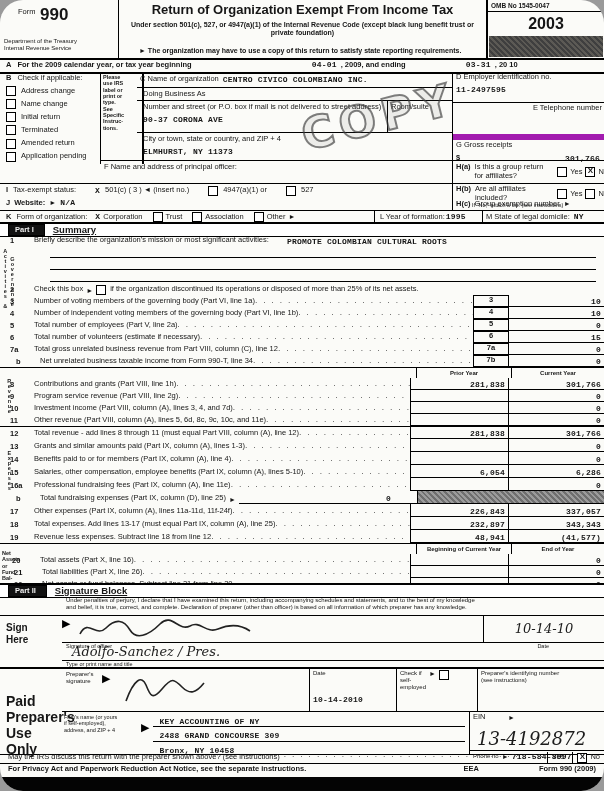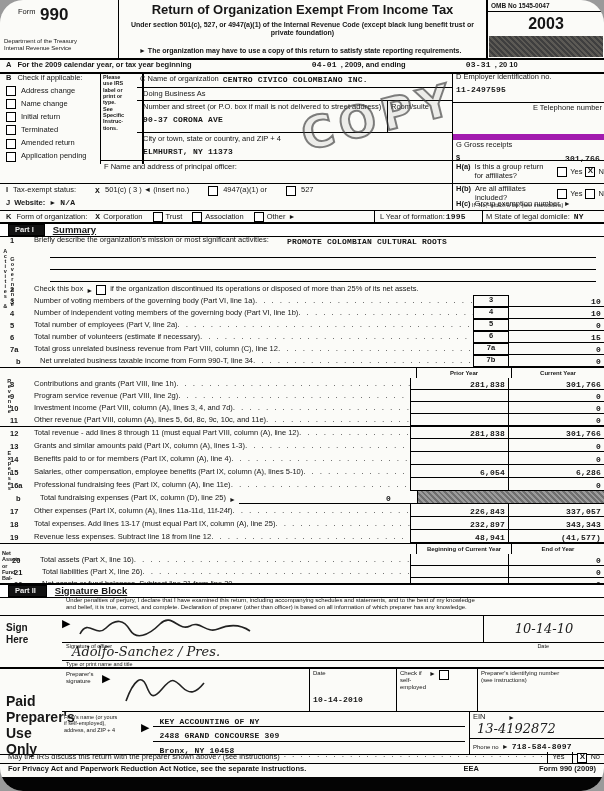--- a/index.html
+++ b/index.html
@@ -600,21 +600,21 @@
         <span class="tri" style="margin-top:10px">▶</span>
         <div class="pfirm">
           <div class="fl mono">KEY ACCOUNTING OF NY</div>
           <div class="fl mono">2488 GRAND CONCOURSE 309</div>
           <div class="fl mono">Bronx, NY 10458</div>
         </div>
         <div class="pright">
           <div class="pein">
             <span>EIN</span>
             <span class="arrow" style="position:absolute;left:38px;top:2px">►</span>
-            <div class="hw" style="font-size:13px;margin-top:0;margin-left:4px">13-4192872</div>
+            <div class="hw" style="font-size:18px;margin-top:7px;margin-left:4px">13-4192872</div>
           </div>
           <div class="pphone">
             <span class="tiny">Phone no</span>
             <span class="arrow">►</span>
             <span class="mono">718-584-8097</span>
           </div>
         </div>
       </div>
     </div>
   </div>

